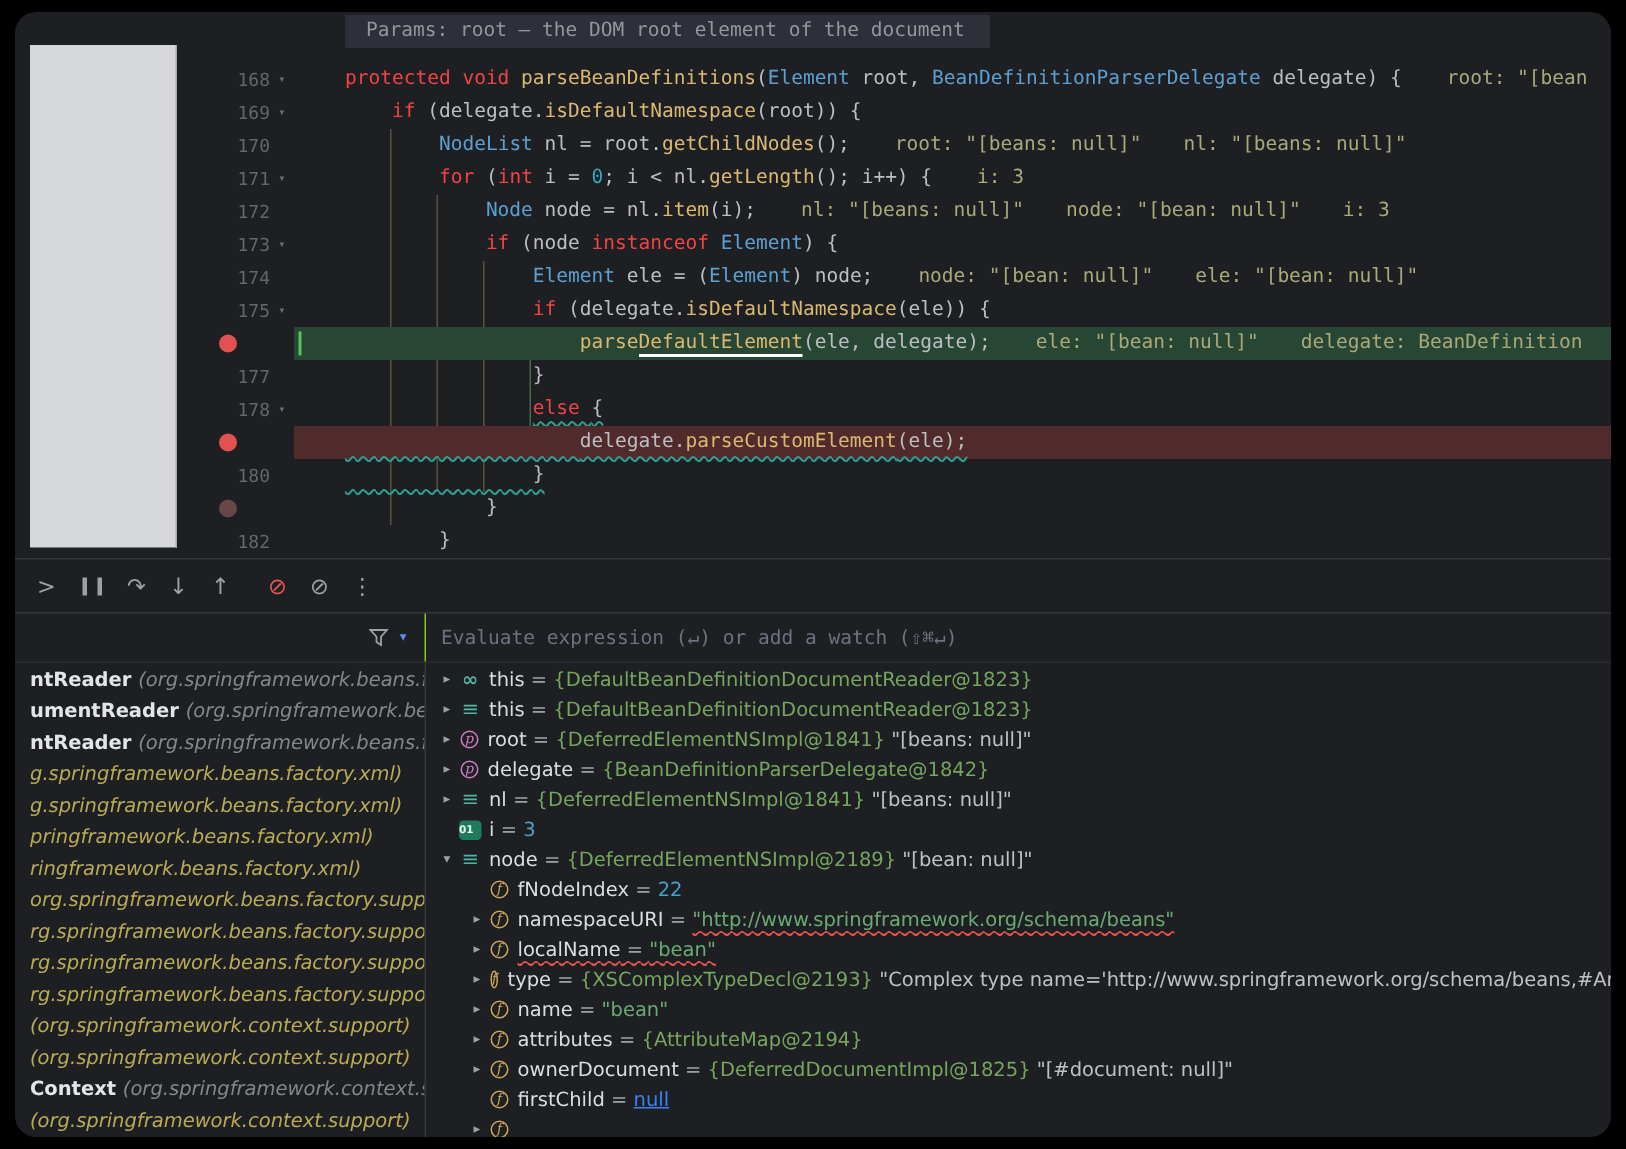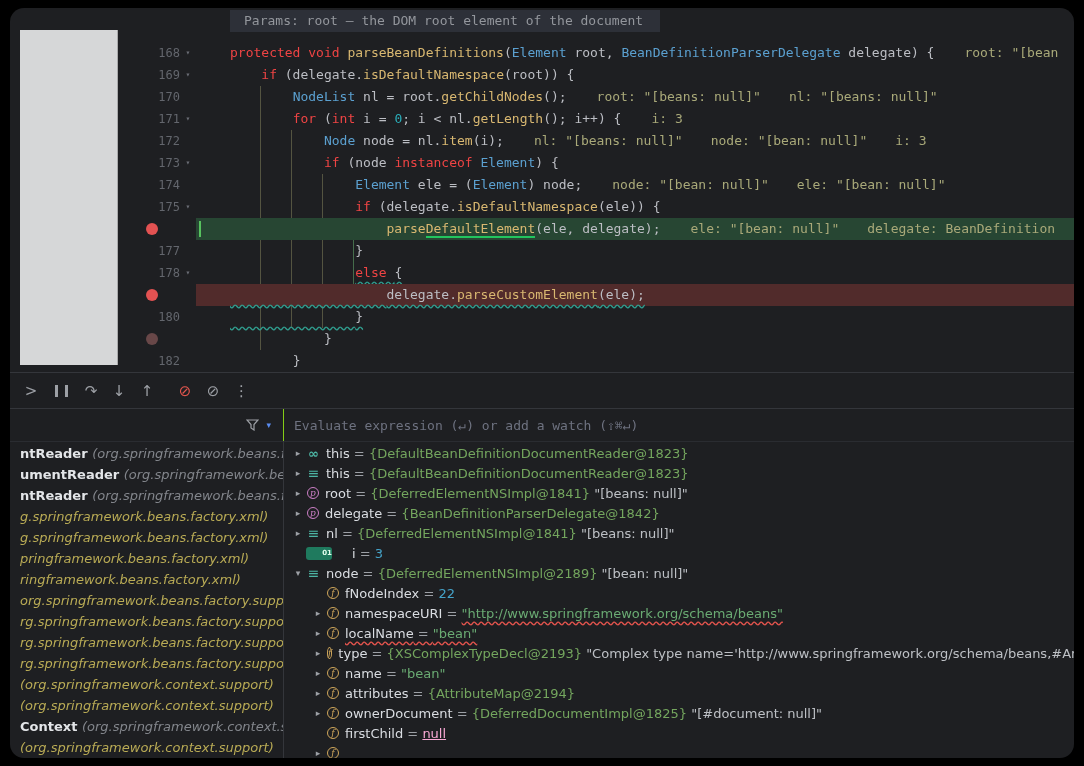--- a/index.html
+++ b/index.html
@@ -24,21 +24,21 @@
   .hl-bp{background:#512b2b;}
   .caret{position:absolute;left:3px;top:3px;width:2px;height:16px;background:#57c25e;}
   .wave-line{text-decoration-line:underline;text-decoration-style:wavy;text-decoration-color:#2f9e8f;text-underline-offset:5px;}
   .hints{margin-left:30px;}
   .hint{color:#a9a979;margin-right:28px;}
   .t-kw{color:#ef4444;}
   .t-fn{color:#d9b871;}
   .t-cls{color:#5ba0d0;}
   .t-num{color:#2aacb8;}
   .t-pl{color:#bcbec4;}
-  .t-ulred{border-bottom:2px solid #22c55e;}
+  .t-ulred{border-bottom:2px solid #ffffff;}
   .t-wvteal{text-decoration-line:underline;text-decoration-style:wavy;text-decoration-color:#2f9e8f;text-underline-offset:4px;}
   .guide{position:absolute;width:1px;background:#5e5e46;opacity:.85;}
   .guide.g-green{background:#4c7a52;}
   .side-popup{position:absolute;left:10px;top:22px;width:97px;height:335px;background:#d6d7d8;border-right:1px solid #a9a9aa;}
 
   
   .toolbar{position:absolute;top:364px;left:0;right:0;height:36px;border-top:1px solid #34363b;display:flex;align-items:center;padding-left:14px;box-sizing:border-box;}
   .ticon{color:#9da0a6;font-size:15px;margin-right:14px;width:14px;text-align:center;}
   .ticon.tred{color:#e4564e;}
   .ticon.gap{margin-left:10px;}
@@ -60,28 +60,28 @@
   .vars{position:absolute;left:274px;right:0;top:0;bottom:0;padding-top:2px;overflow:hidden;font-size:13px;}
   .vrow{height:20px;display:flex;align-items:center;white-space:pre;padding-left:6px;}
   .vrow.ind1{padding-left:26px;}
   .vchev{width:16px;flex:0 0 16px;text-align:center;color:#9da0a6;font-size:9px;}
   .vi{display:inline-block;margin-right:5px;}
   .vi-watch{color:#4db6a5;font-size:13px;font-weight:700;width:15px;text-align:center;}
   .vi-var{color:#4db6a5;font-size:14px;width:15px;text-align:center;}
   .vi-circ{width:12px;height:12px;border:1px solid;border-radius:50%;font-size:9px;line-height:11px;text-align:center;font-style:italic;font-family:"DejaVu Serif",serif;box-sizing:border-box;margin-left:1px;margin-right:6px;}
   .vi-p{color:#cc7fc6;border-color:#cc7fc6;}
   .vi-f{color:#cfa65b;border-color:#cfa65b;}
-  .vi-prim{width:26px;height:13px;background:#1f7a5e;color:#e2ffee;font-size:7px;line-height:13px;text-align:right;border-radius:3px;font-weight:700;margin-right:20px;}
+  .vi-prim{width:15px;height:13px;background:#1f7a5e;color:#e2ffee;font-size:7px;line-height:13px;text-align:left;border-radius:3px;font-weight:700;margin-right:5px;}
   .p-name{color:#dadde2;}
   .p-eq{color:#9da0a6;}
   .p-ref{color:#74a65e;}
   .p-tostr{color:#bdc0c5;}
   .p-str{color:#6aab73;}
   .p-numv{color:#45a3c9;}
-  .p-kwv{color:#f9a8d4;text-decoration:underline;}
+  .p-kwv{color:#3b82f6;text-decoration:underline;}
   .p-wvred{text-decoration-line:underline;text-decoration-style:wavy;text-decoration-color:#e5544d;text-underline-offset:3px;}
 </style>
 </head>
 <body>
 
 <div class="window">
 
   <div class="editor">
     <div class="doc-row">
       <div class="doc-band"></div>

